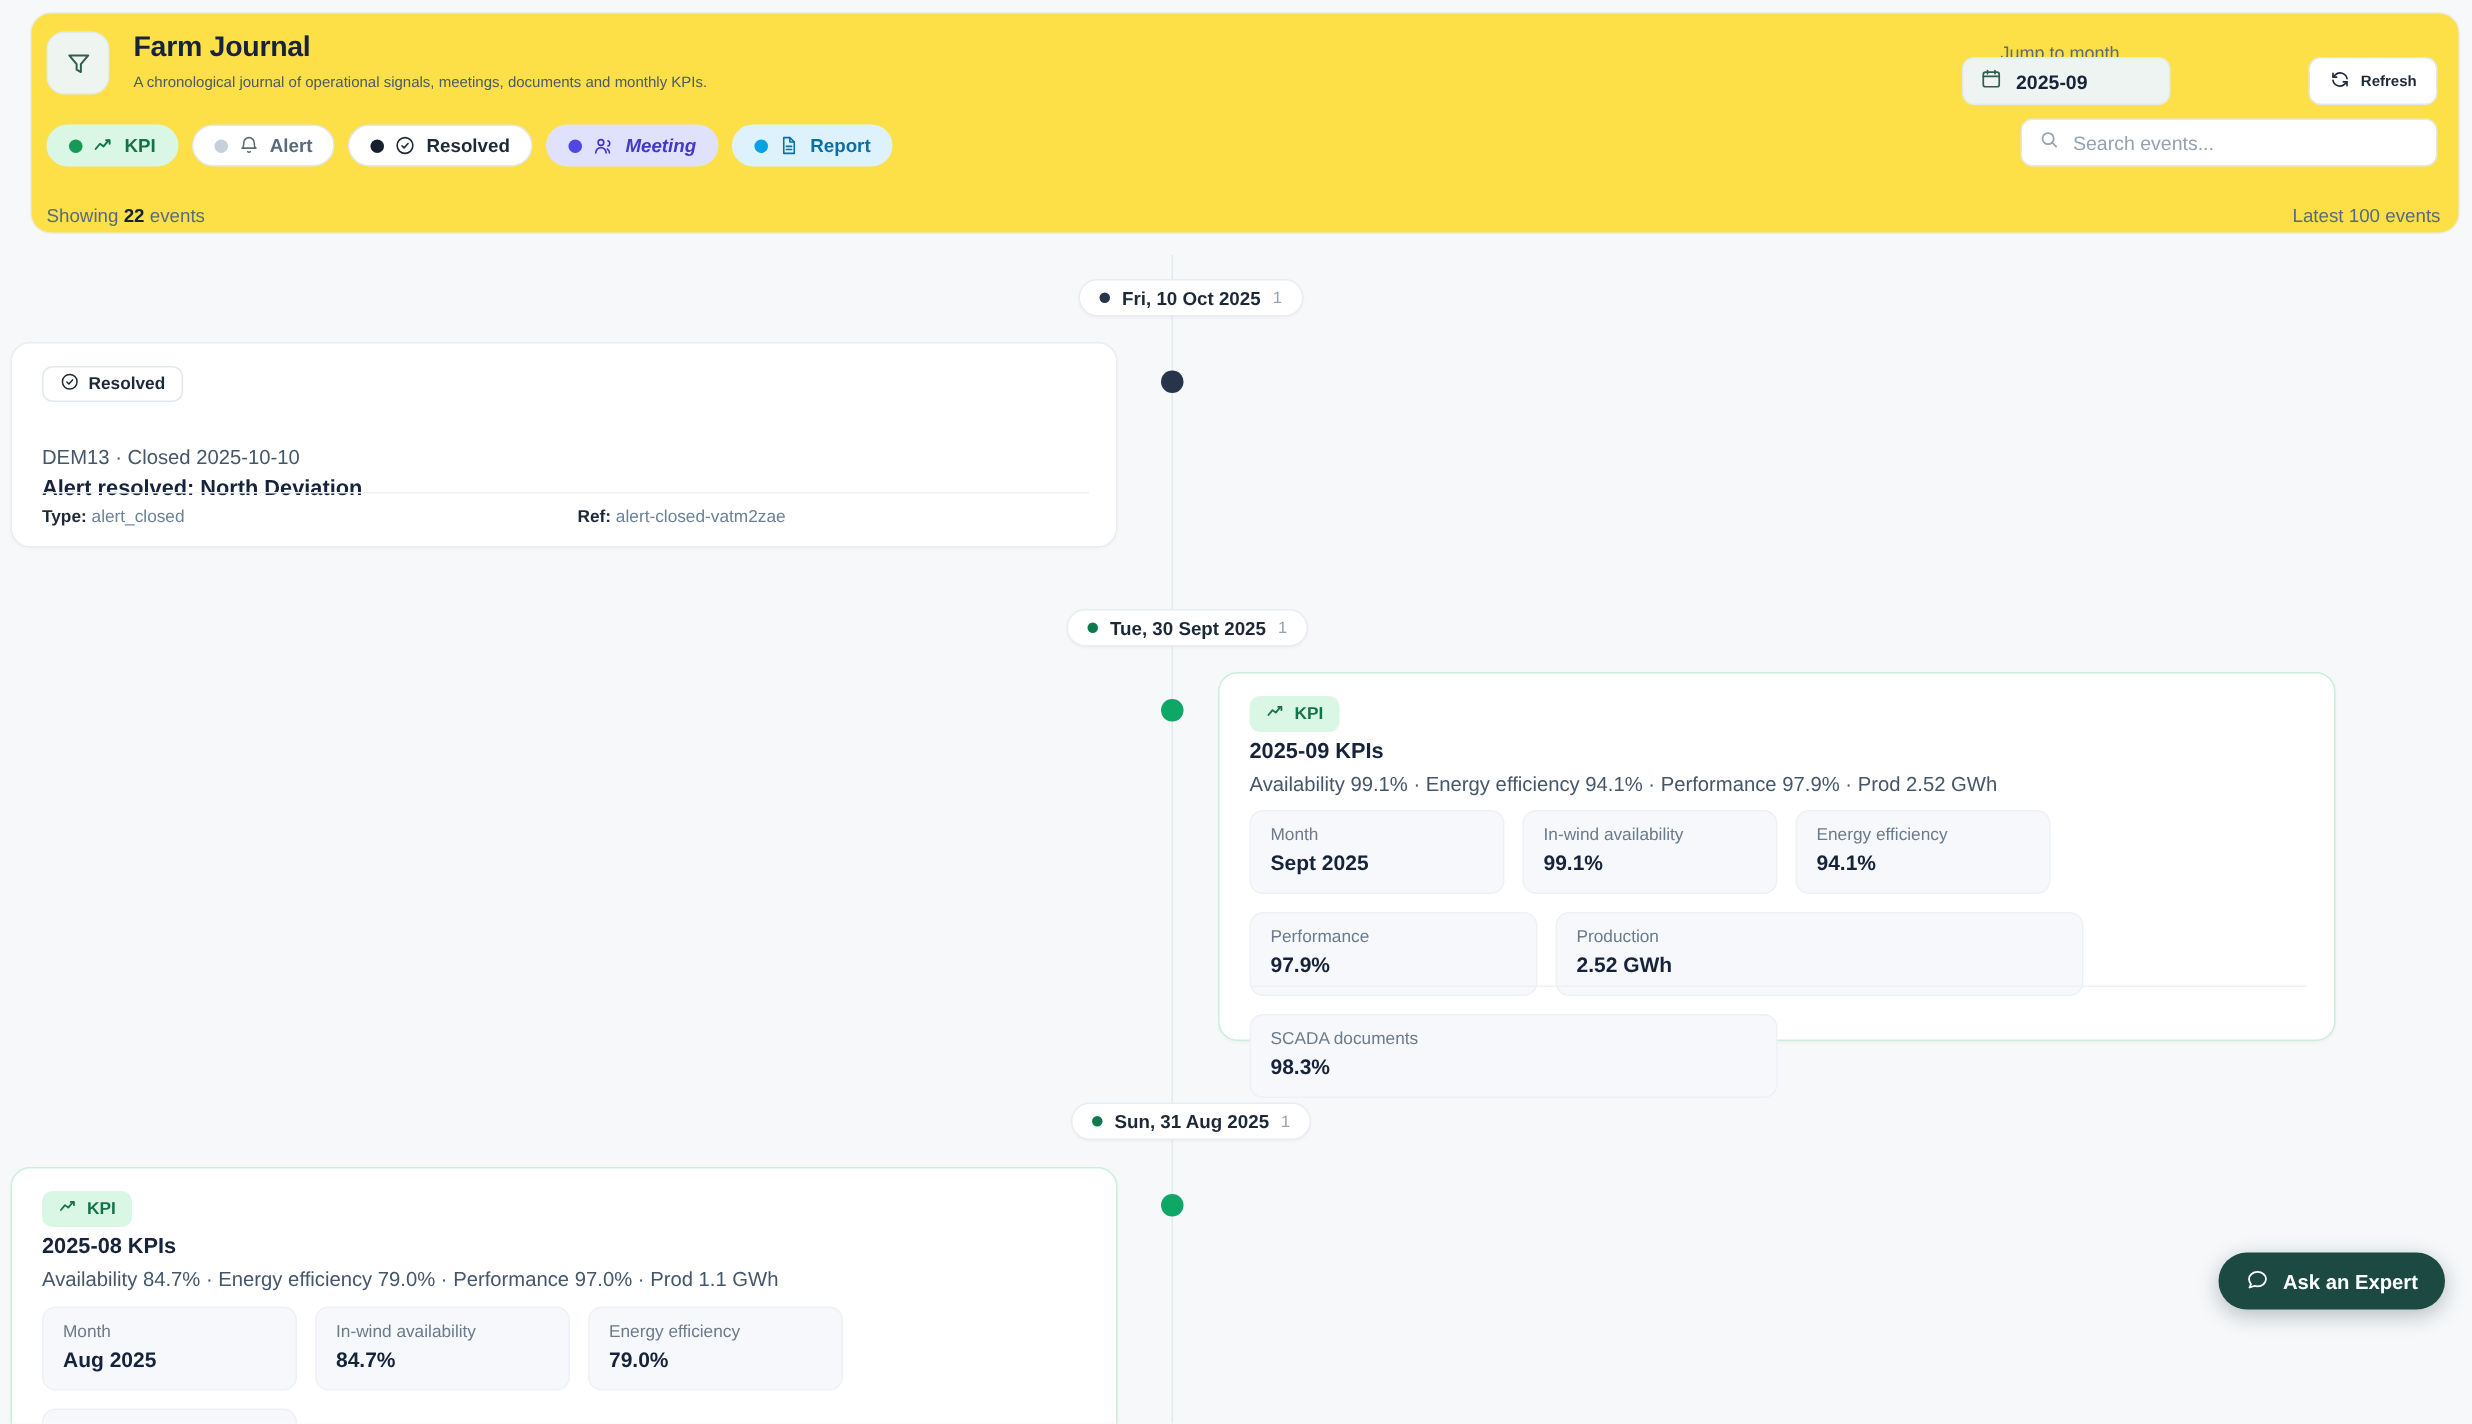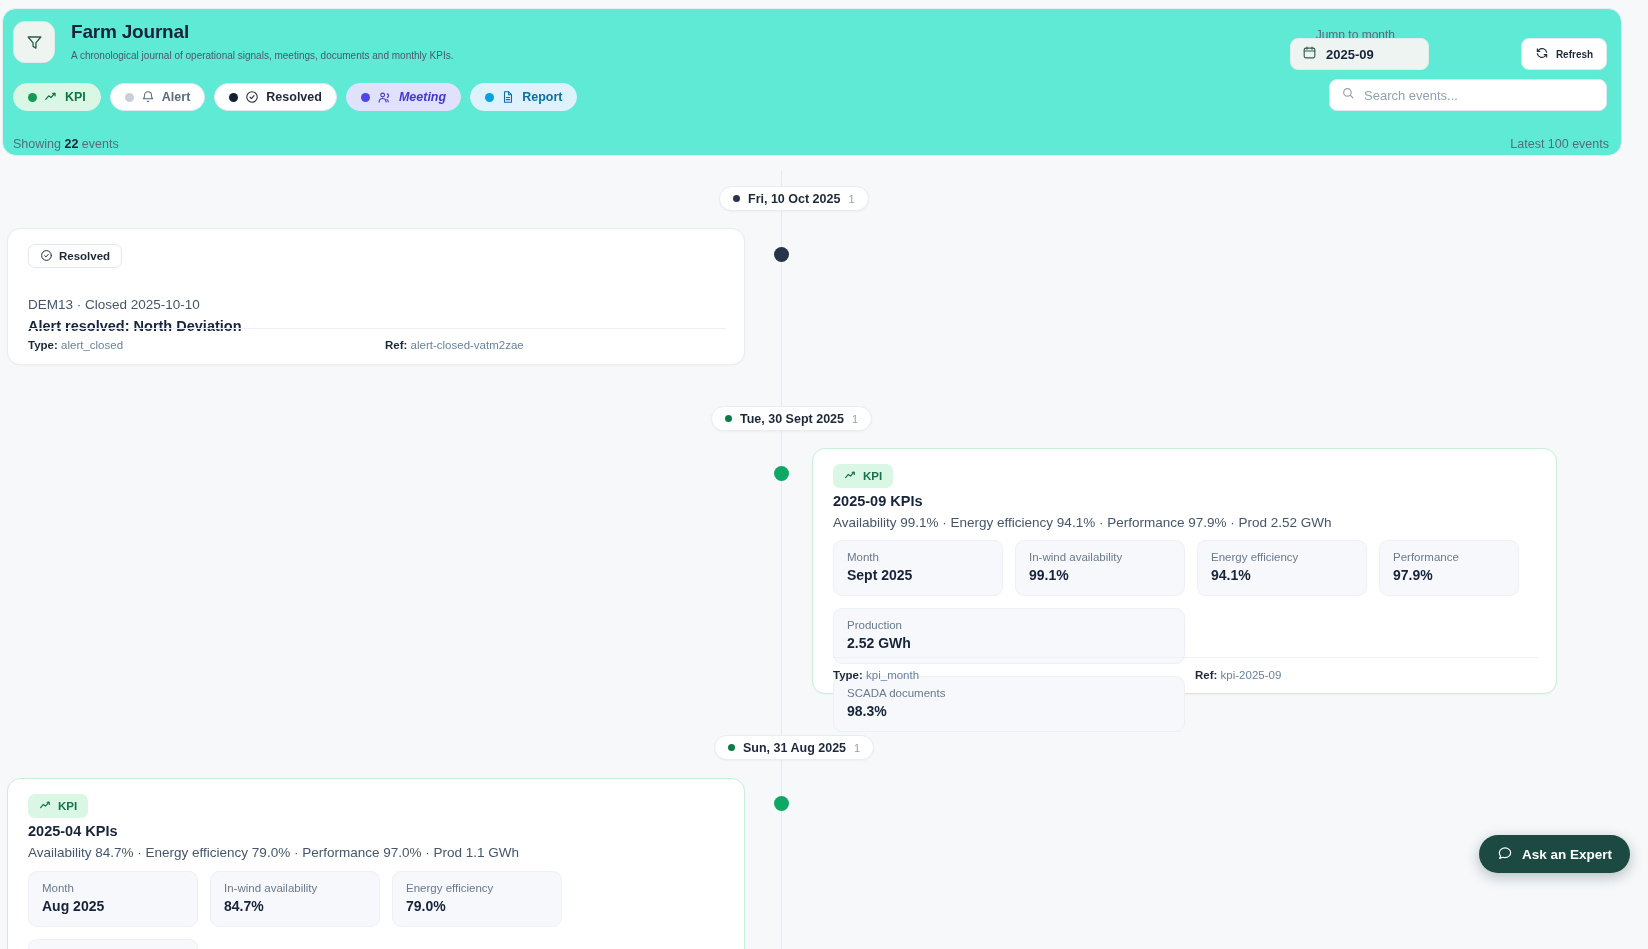--- a/index.html
+++ b/index.html
@@ -7,23 +7,23 @@
     width: 1648px; height: 949px;
     background: #f6f8fa;
     font-family: "Liberation Sans", sans-serif;
     color: #1e293b;
     overflow: hidden;
   }
   .page { position: relative; width: 1648px; height: 949px; }
 
   
   .header-card {
-    position: absolute; left: 2px; top: 8px;
+    position: absolute; left: 20px; top: 8px;
     width: 1620px; height: 148px;
-    background: #5eead4;
+    background: #fde047;
     border: 1px solid #e8edf2;
     border-radius: 14px;
   }
   .hdr-title-row { position: absolute; left: 10px; top: 12px; display: flex; gap: 16px; align-items: flex-start; }
   .logo-box {
     width: 42px; height: 42px; border-radius: 12px;
     background: #eef5f1; border: 1px solid #e2ece7;
     display: flex; align-items: center; justify-content: center;
   }
   .app-title { font-size: 19px; font-weight: bold; color: #16233a; letter-spacing: -0.2px; line-height: 22px; }
@@ -316,45 +316,35 @@
         <div class="k-val">Sept 2025</div>
       </div>
       <div class="kpi-tile" style="width:170px;">
         <div class="k-lab">In-wind availability</div>
         <div class="k-val">99.1%</div>
       </div>
       <div class="kpi-tile" style="width:170px;">
         <div class="k-lab">Energy efficiency</div>
         <div class="k-val">94.1%</div>
       </div>
-      <div class="kpi-tile" style="width:140px;">
+      <div class="kpi-tile" style="width:192px;">
         <div class="k-lab">Performance</div>
         <div class="k-val">97.9%</div>
       </div>
       <div class="kpi-tile" style="width:352px;">
         <div class="k-lab">Production</div>
         <div class="k-val">2.52 GWh</div>
       </div>
       <div class="kpi-tile" style="width:352px;">
         <div class="k-lab">SCADA documents</div>
         <div class="k-val">98.3%</div>
       </div>
     </div>
 
     <div class="divider" style="position:absolute; left:20px; top:208px; width:705px;"></div>
-    <div class="meta-row" style="position:absolute; left:20px; top:220px; width:705px;">
-      <span style="width:362px;">
-        <b>Type:</b>
-        <span>kpi_month</span>
-      </span>
-      <span>
-        <b>Ref:</b>
-        <span>kpi-2025-09</span>
-      </span>
-    </div>
   </div>
 
   <div class="daypill" style="left:714px; top:735px;">
     <span class="pdot" style="background:#0e7a4c;"></span>
     <span>Sun, 31 Aug 2025</span>
     <span class="cnt">1</span>
   </div>
   <div class="node node-green" style="top:796px;"></div>
 
   <div class="card card-kpi" style="left:7px; top:778px; width:738px; height:250px;">
@@ -362,21 +352,21 @@
       <span class="badge badge-kpi">
         <span>
           <svg width="13" height="13" viewBox="0 0 24 24" fill="none" stroke="#157347" stroke-width="2.2" stroke-linecap="round" stroke-linejoin="round">
               <path d="M3 16l5-6 4 3 6-7"></path>
               <path d="M15 6h4v4"></path>
             </svg>
         </span>
         <span>KPI</span>
       </span>
     </div>
-    <div class="card-title" style="position:absolute; left:20px; top:44px;">2025-04 KPIs</div>
+    <div class="card-title" style="position:absolute; left:20px; top:44px;">2025-08 KPIs</div>
     <div class="card-sub" style="position:absolute; left:20px; top:66px;">Availability 84.7% · Energy efficiency 79.0% · Performance 97.0% · Prod 1.1 GWh</div>
 
     <div class="kpi-grid" style="position:absolute; left:20px; top:92px; width:700px;">
       <div class="kpi-tile" style="width:170px;">
         <div class="k-lab">Month</div>
         <div class="k-val">Aug 2025</div>
       </div>
       <div class="kpi-tile" style="width:170px;">
         <div class="k-lab">In-wind availability</div>
         <div class="k-val">84.7%</div>

